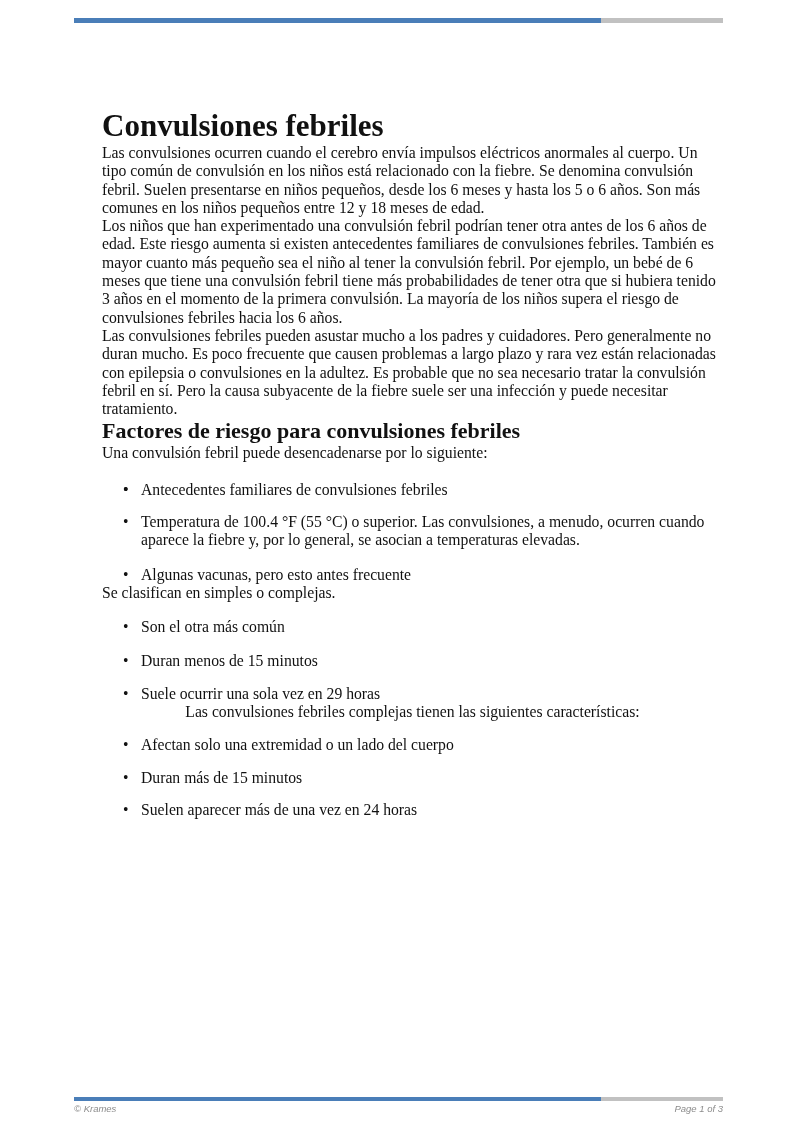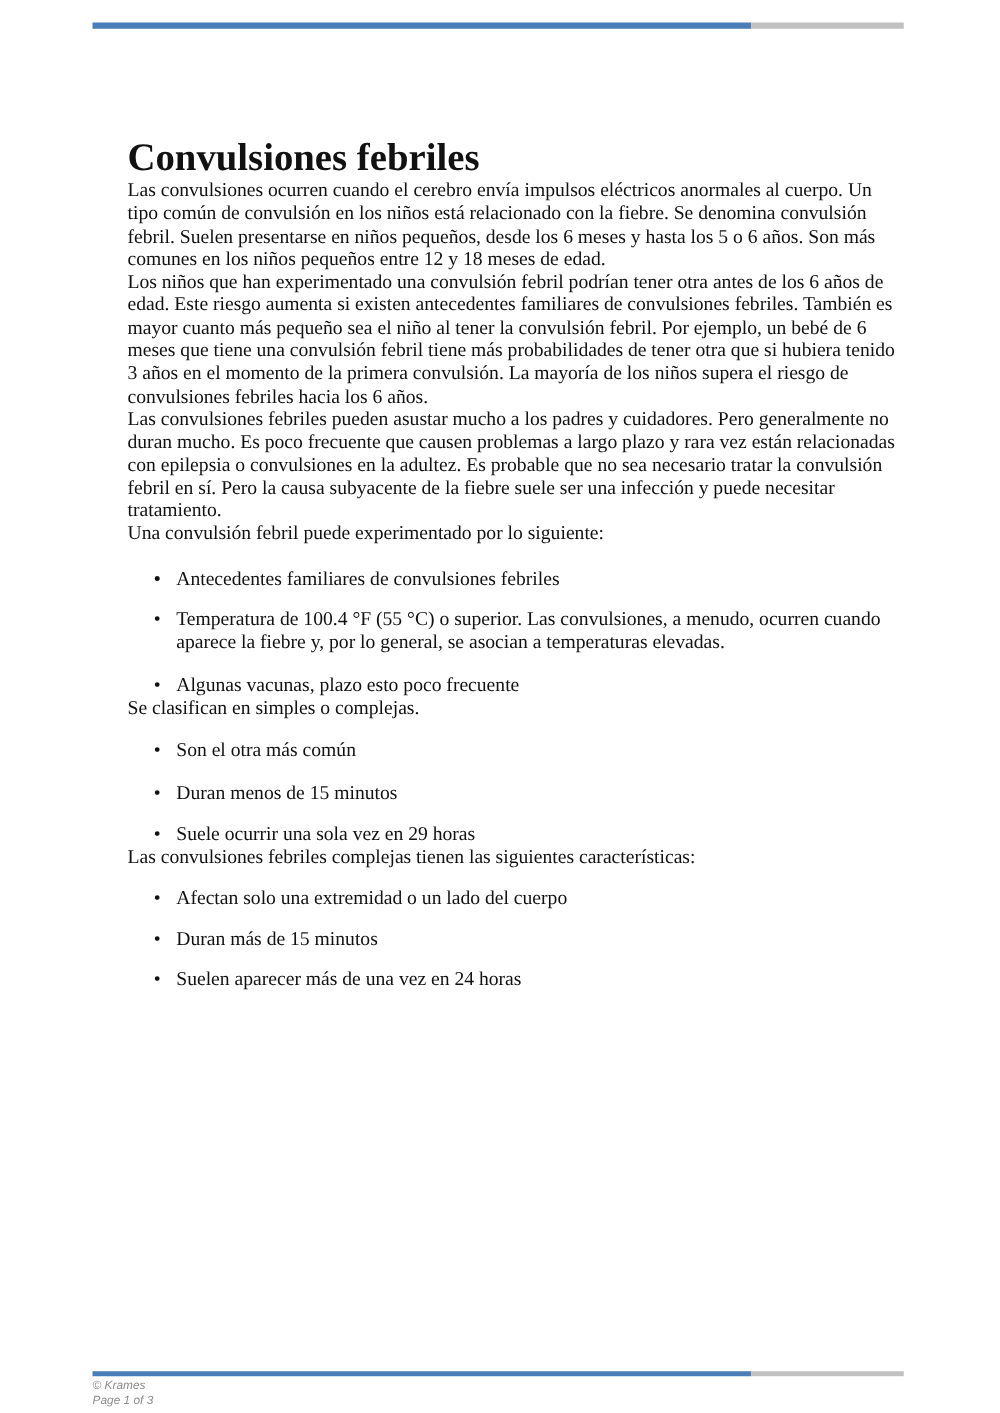--- a/index.html
+++ b/index.html
@@ -58,85 +58,85 @@
   .mt-p4   { margin-top: 16px; }
   .mt-b1   { margin-top: 18px; }
   .mt-b2   { margin-top: 18px; }
   .mt-b3   { margin-top: 14px; }
   .mt-b4   { margin-top: 16px; }
   .mt-h2   { margin-top: 21px; }
   .mt-p5   { margin-top: 20px; }
   .mt-p6   { margin-top: 14px; }
   .mt-sb1  { margin-top: 16px; }
   .mt-sb   { margin-top: 15px; }
-  .mt-p7   { margin-top: 14px; }
+  .mt-p7   { margin-top: 14px; text-align: center; }
   .mt-cb1  { margin-top: 15px; }
   .mt-cb   { margin-top: 14px; }
 
   .bullet {
     position: relative;
     padding-left: 39px;
   }
   .bullet .dot {
     position: absolute;
     left: 21px;
     top: 0;
   }
 
   
   .foot-row {
     position: absolute;
     left: 74px;
     top: 1103px;
     width: 649px;
     display: flex;
-    justify-content: center;
+    justify-content: space-between;
     font-family: "Liberation Sans", "DejaVu Sans", sans-serif;
     font-style: italic;
     font-size: 9.5px;
     line-height: 12px;
     color: #8c8c8c;
-    flex-direction: column;
   }
 </style>
 </head>
 <body>
 
 <div class="page">
 
   <div class="rule rule-top">
     <div class="rule-blue" style="background: rgb(74, 126, 184);"></div>
     <div class="rule-gray" style="background: rgb(193, 193, 193);"></div>
   </div>
 
   <main class="content">
 
     <h1>Convulsiones febriles</h1>
 
     <p class="mt-p1">Las convulsiones ocurren cuando el cerebro envía impulsos eléctricos anormales al cuerpo. Un tipo común de convulsión en los niños está relacionado con la fiebre. Se denomina convulsión febril. Suelen presentarse en niños pequeños, desde los 6 meses y hasta los 5 o 6 años. Son más comunes en los niños pequeños entre 12 y 18 meses de edad.</p>
     <p class="mt-p2">Los niños que han experimentado una convulsión febril podrían tener otra antes de los 6 años de edad. Este riesgo aumenta si existen antecedentes familiares de convulsiones febriles. También es mayor cuanto más pequeño sea el niño al tener la convulsión febril. Por ejemplo, un bebé de 6 meses que tiene una convulsión febril tiene más probabilidades de tener otra que si hubiera tenido 3 años en el momento de la primera convulsión. La mayoría de los niños supera el riesgo de convulsiones febriles hacia los 6 años.</p>
     <p class="mt-p3">Las convulsiones febriles pueden asustar mucho a los padres y cuidadores. Pero generalmente no duran mucho. Es poco frecuente que causen problemas a largo plazo y rara vez están relacionadas con epilepsia o convulsiones en la adultez. Es probable que no sea necesario tratar la convulsión febril en sí. Pero la causa subyacente de la fiebre suele ser una infección y puede necesitar tratamiento.</p>
 
+    <h2 class="mt-h1">Factores de riesgo para convulsiones febriles</h2>
 
-    <p class="mt-p4">Una convulsión febril puede experimentado por lo siguiente:</p>
+    <p class="mt-p4">Una convulsión febril puede desencadenarse por lo siguiente:</p>
 
     <div class="bullet mt-b1">
       <span class="dot">•</span>
     </div>
     <div class="bullet mt-b2">
       <span class="dot">•</span>
       <span>Antecedentes familiares de convulsiones febriles</span>
     </div>
     <div class="bullet mt-b3">
       <span class="dot">•</span>
       <span>Temperatura de 100.4 °F (55 °C) o superior. Las convulsiones, a menudo, ocurren cuando aparece la fiebre y, por lo general, se asocian a temperaturas elevadas.</span>
     </div>
     <div class="bullet mt-b4">
       <span class="dot">•</span>
-      <span>Algunas vacunas, plazo esto poco frecuente</span>
+      <span>Algunas vacunas, pero esto antes frecuente</span>
     </div>
 
 
     <p class="mt-p5">Se clasifican en simples o complejas.</p>
 
     <div class="bullet mt-sb1">
       <span class="dot">•</span>
       <span>Son el otra más común</span>
     </div>
     <div class="bullet mt-sb">

